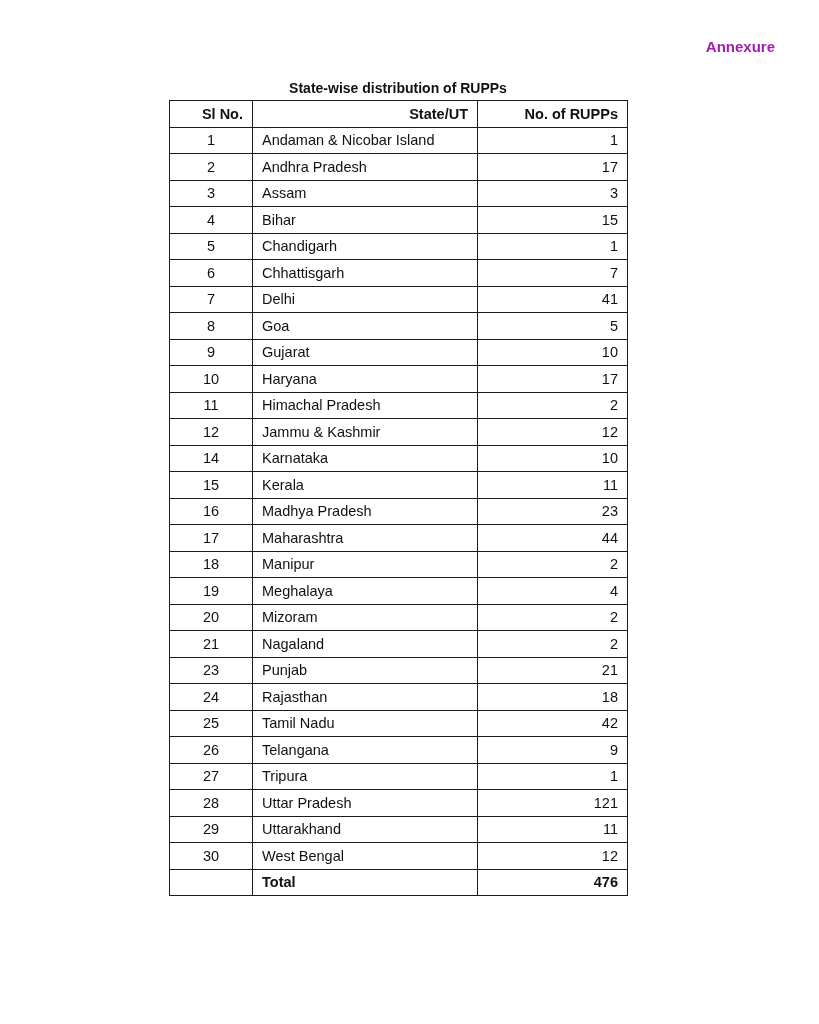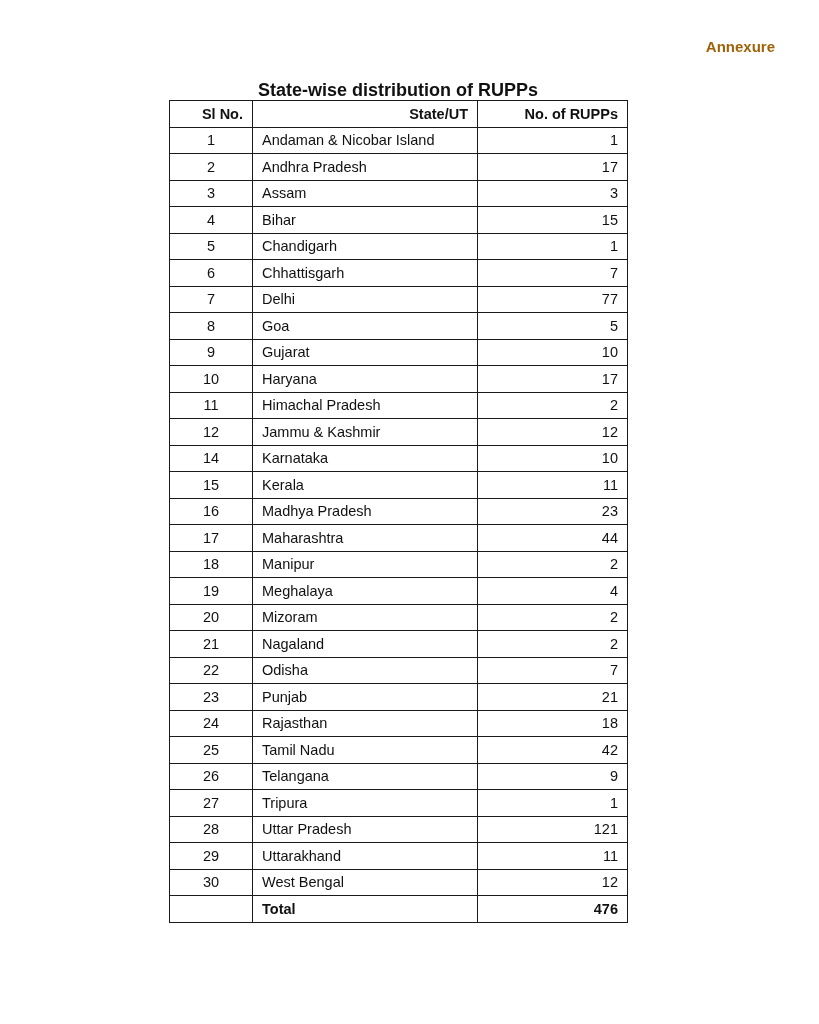--- a/index.html
+++ b/index.html
@@ -15,29 +15,29 @@
     font-family: "Liberation Sans", sans-serif;
     color: #111111;
     overflow: hidden;
   }
   .annexure {
     position: absolute;
     top: 38px;
     right: 44px;
     font-size: 15px;
     font-weight: bold;
-    color: #a16207;
+    color: #a21caf;
   }
   .doc-title {
     position: absolute;
     top: 80px;
     left: 169px;
     width: 458px;
     text-align: center;
-    font-size: 18px;
+    font-size: 14px;
     font-weight: bold;
     color: #111111;
   }
   table.rupp-table {
     position: absolute;
     top: 100px;
     left: 169px;
     width: 458px;
     border-collapse: collapse;
     table-layout: fixed;
@@ -114,21 +114,21 @@
           <td class="count">1</td>
         </tr>
         <tr>
           <td class="slno">6</td>
           <td class="state">Chhattisgarh</td>
           <td class="count">7</td>
         </tr>
         <tr>
           <td class="slno">7</td>
           <td class="state">Delhi</td>
-          <td class="count">77</td>
+          <td class="count">41</td>
         </tr>
         <tr>
           <td class="slno">8</td>
           <td class="state">Goa</td>
           <td class="count">5</td>
         </tr>
         <tr>
           <td class="slno">9</td>
           <td class="state">Gujarat</td>
           <td class="count">10</td>
@@ -180,25 +180,20 @@
         </tr>
         <tr>
           <td class="slno">20</td>
           <td class="state">Mizoram</td>
           <td class="count">2</td>
         </tr>
         <tr>
           <td class="slno">21</td>
           <td class="state">Nagaland</td>
           <td class="count">2</td>
-        </tr>
-        <tr>
-          <td class="slno">22</td>
-          <td class="state">Odisha</td>
-          <td class="count">7</td>
         </tr>
         <tr>
           <td class="slno">23</td>
           <td class="state">Punjab</td>
           <td class="count">21</td>
         </tr>
         <tr>
           <td class="slno">24</td>
           <td class="state">Rajasthan</td>
           <td class="count">18</td>

